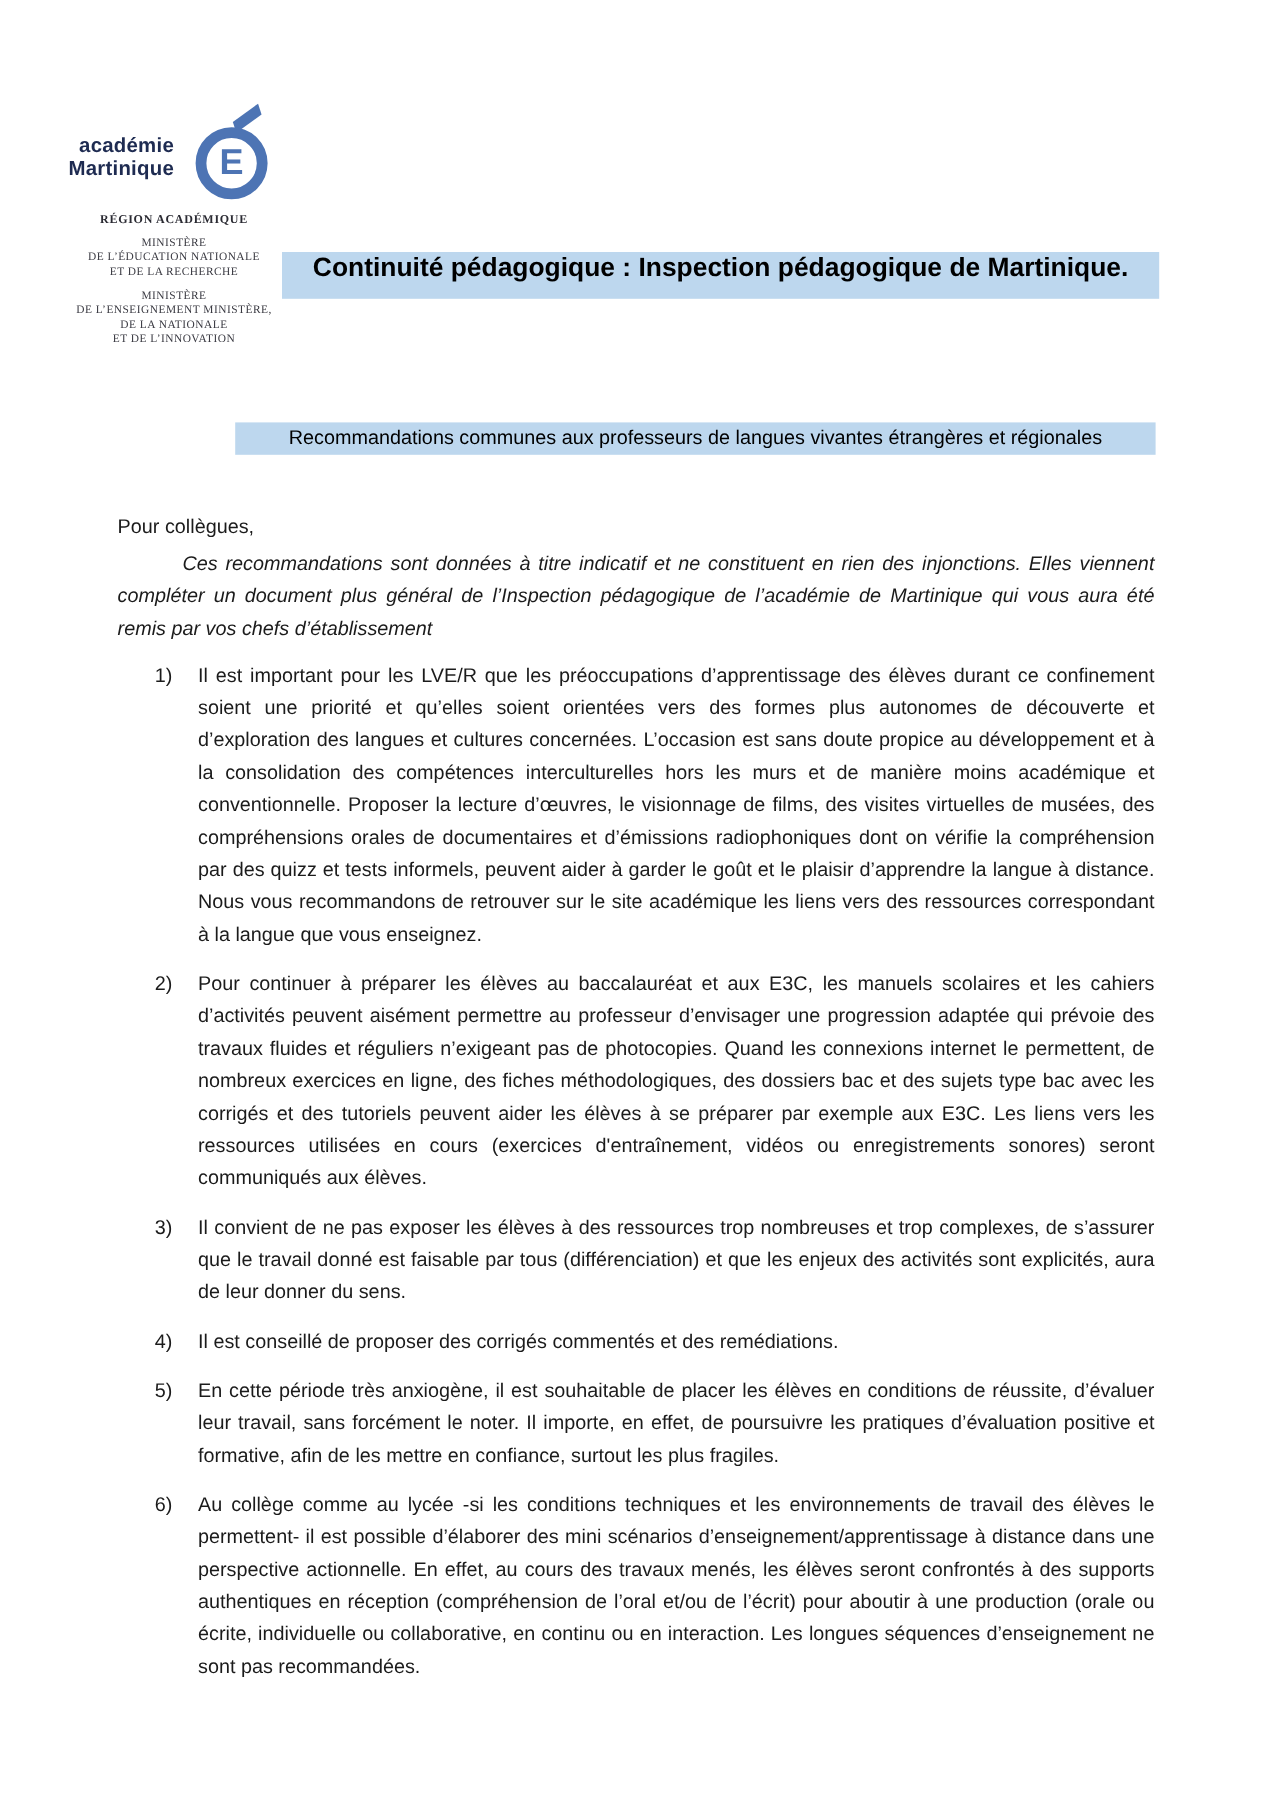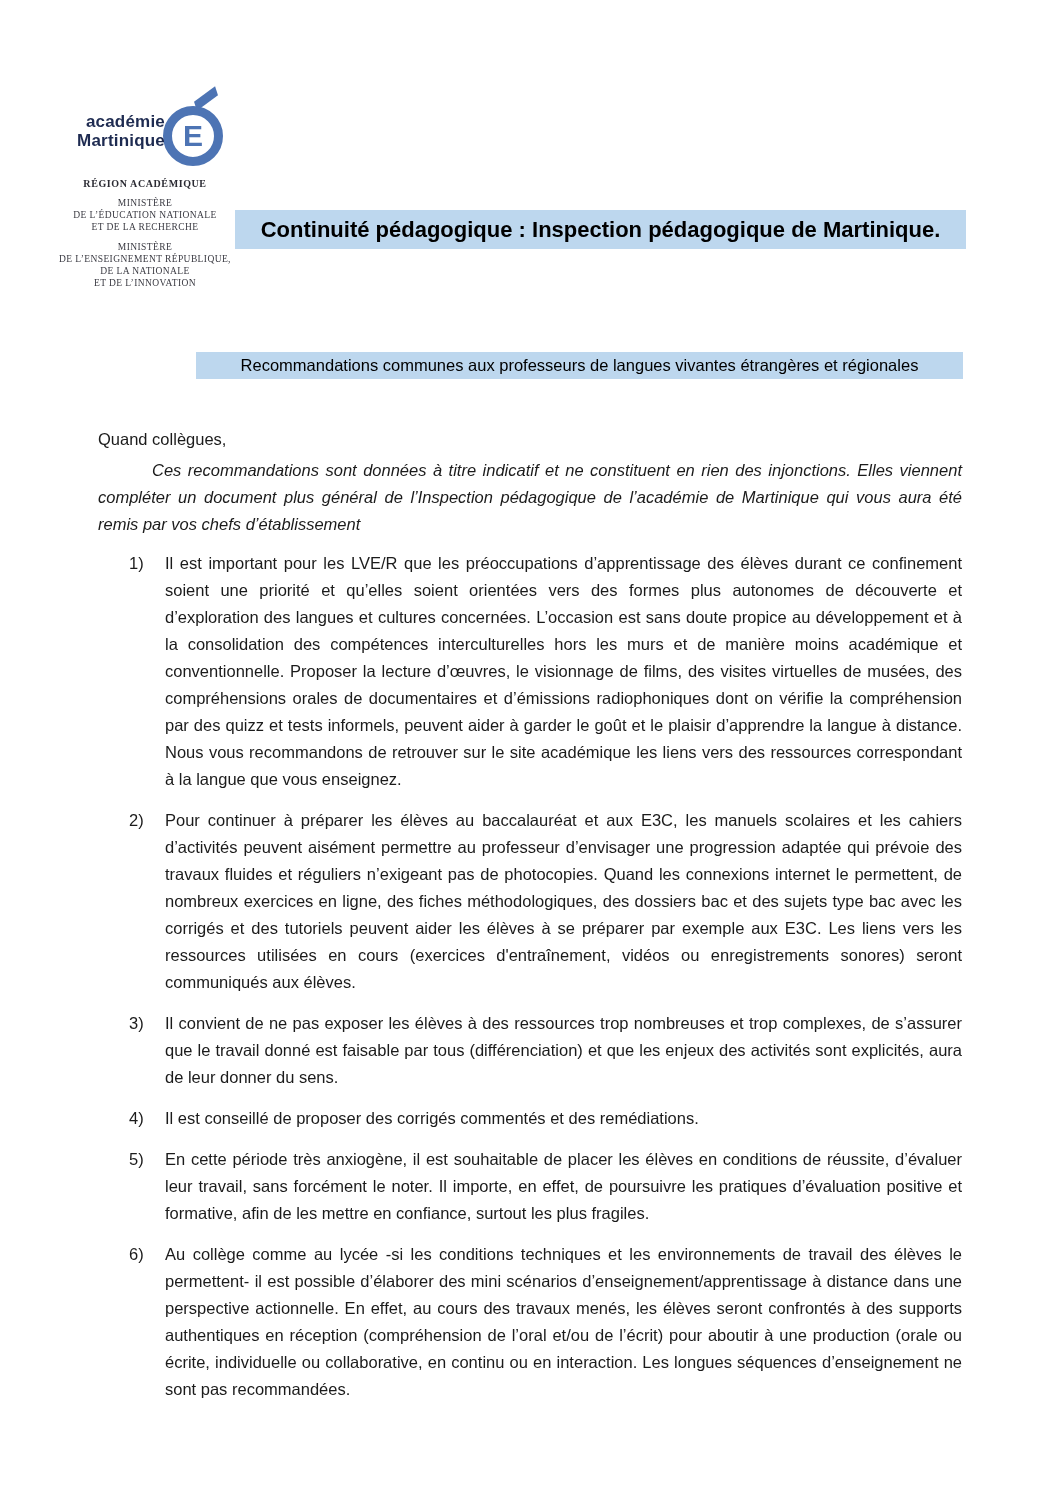--- a/index.html
+++ b/index.html
@@ -4,21 +4,21 @@
 <style>
   * { margin:0; padding:0; box-sizing:border-box; }
   html,body { background:#ffffff; }
   body {
     width:1058px; height:1497px; position:relative; overflow:hidden;
     font-family:"Liberation Sans", sans-serif; color:#1b1b1b;
   }
 
   
   .logo-block { position:absolute; left:55px; top:92px; width:180px; }
-  .wordmark-row { display:flex; align-items:center; justify-content:flex-end; padding-right:8px; }
+  .wordmark-row { display:flex; align-items:center; justify-content:flex-end; padding-right:8px;gap:20px; }
   .wordmark {
     text-align:right; font-weight:bold; font-size:17px; line-height:19px;
     color:#1e2b51; letter-spacing:0.2px; margin-right:-4px; position:relative; z-index:2;
   }
   .ring-wrap { position:relative; width:66px; height:78px; flex:none; }
   .ring {
     position:absolute; left:2px; top:14px; width:60px; height:60px;
     border:9px solid #4d74b4; border-radius:50%;
     display:flex; align-items:center; justify-content:center;
   }
@@ -40,21 +40,21 @@
   .flag .b { background:#002a9e; }
   .flag .w { background:#ffffff; }
   .flag .r { background:#e1000f; }
   .flag-motto { font-size:6px; color:#8a7a66; font-style:italic; line-height:7px; }
   .flag-caption { font-family:"Liberation Serif", serif; font-weight:bold; font-size:7px;
     color:#23232b; letter-spacing:0.5px; line-height:9px; }
 
   
   .title-banner {
     position:absolute; left:235px; top:210px; width:731px; height:39px;
-    background:#bdd7ee; display:flex; align-items:center; justify-content:center;
+    background:#bdd7ee; display:flex; align-items:flex-start; justify-content:center;
     font-weight:bold; font-size:22px; color:#000000;
   }
   .subtitle-banner {
     position:absolute; left:196px; top:352px; width:767px; height:27px;
     background:#bdd7ee; display:flex; align-items:center; justify-content:center;
     font-weight:normal; font-size:16.5px; color:#000000;
   }
 
   
   .content { position:absolute; left:98px; top:426px; width:864px;
@@ -83,35 +83,35 @@
     </div>
   </div>
   <div class="region-label">RÉGION ACADÉMIQUE</div>
   <div class="ministry">
     <div>MINISTÈRE</div>
     <div>DE L’ÉDUCATION NATIONALE</div>
     <div>ET DE LA RECHERCHE</div>
   </div>
   <div class="ministry">
     <div>MINISTÈRE</div>
-    <div>DE L’ENSEIGNEMENT RÉPUBLIQUE,</div>
+    <div>DE L’ENSEIGNEMENT MINISTÈRE,</div>
     <div>DE LA NATIONALE</div>
     <div>ET DE L’INNOVATION</div>
   </div>
 </div>
 
 <div class="title-banner">
   <span>Continuité pédagogique : Inspection pédagogique de Martinique.</span>
 </div>
 <div class="subtitle-banner">
   <span>Recommandations communes aux professeurs de langues vivantes étrangères et régionales</span>
 </div>
 
 <div class="content">
-  <div class="salutation">Quand collègues,</div>
+  <div class="salutation">Pour collègues,</div>
   <div class="intro">Ces recommandations sont données à titre indicatif et ne constituent en rien des injonctions. Elles viennent compléter un document plus général de l’Inspection pédagogique de l’académie de Martinique qui vous aura été remis par vos chefs d’établissement</div>
 
   <div class="list">
     <div class="item">
       <div class="item-num">1)</div>
       <div class="item-text">Il est important pour les LVE/R que les préoccupations d’apprentissage des élèves durant ce confinement soient une priorité et qu’elles soient orientées vers des formes plus autonomes de découverte et d’exploration des langues et cultures concernées. L’occasion est sans doute propice au développement et à la consolidation des compétences interculturelles hors les murs et de manière moins académique et conventionnelle. Proposer la lecture d’œuvres, le visionnage de films, des visites virtuelles de musées, des compréhensions orales de documentaires et d’émissions radiophoniques dont on vérifie la compréhension par des quizz et tests informels, peuvent aider à garder le goût et le plaisir d’apprendre la langue à distance. Nous vous recommandons de retrouver sur le site académique les liens vers des ressources correspondant à la langue que vous enseignez.</div>
     </div>
     <div class="item">
       <div class="item-num">2)</div>
       <div class="item-text">Pour continuer à préparer les élèves au baccalauréat et aux E3C, les manuels scolaires et les cahiers d’activités peuvent aisément permettre au professeur d’envisager une progression adaptée qui prévoie des travaux fluides et réguliers n’exigeant pas de photocopies. Quand les connexions internet le permettent, de nombreux exercices en ligne, des fiches méthodologiques, des dossiers bac et des sujets type bac avec les corrigés et des tutoriels peuvent aider les élèves à se préparer par exemple aux E3C. Les liens vers les ressources utilisées en cours (exercices d'entraînement, vidéos ou enregistrements sonores) seront communiqués aux élèves.</div>

